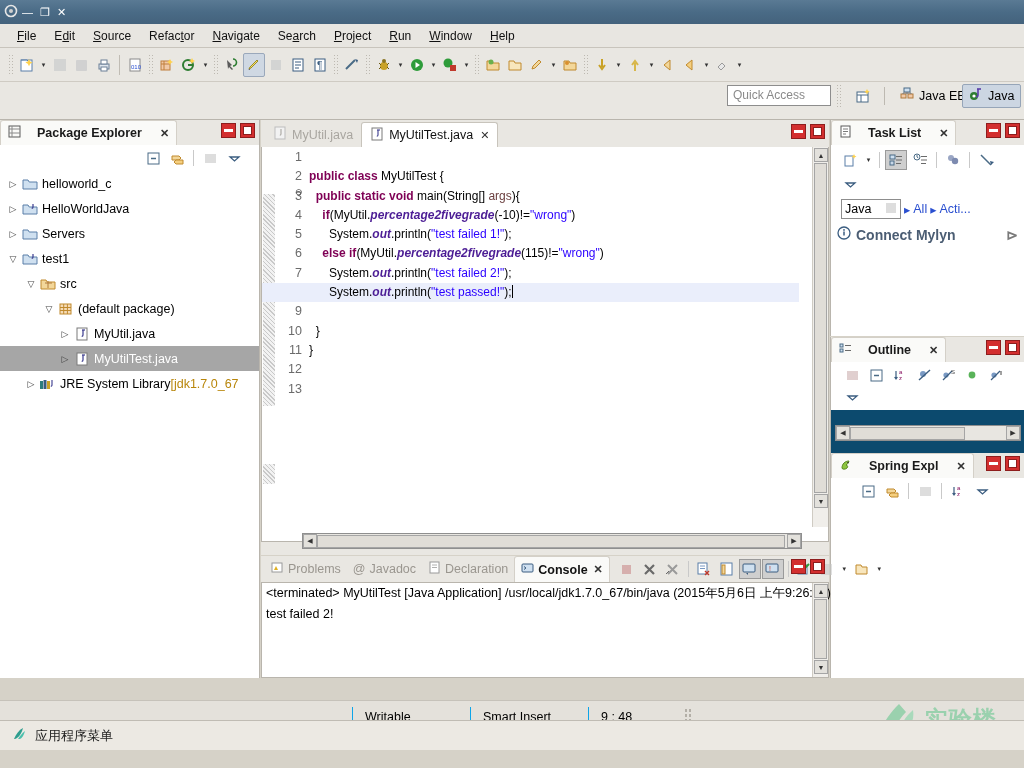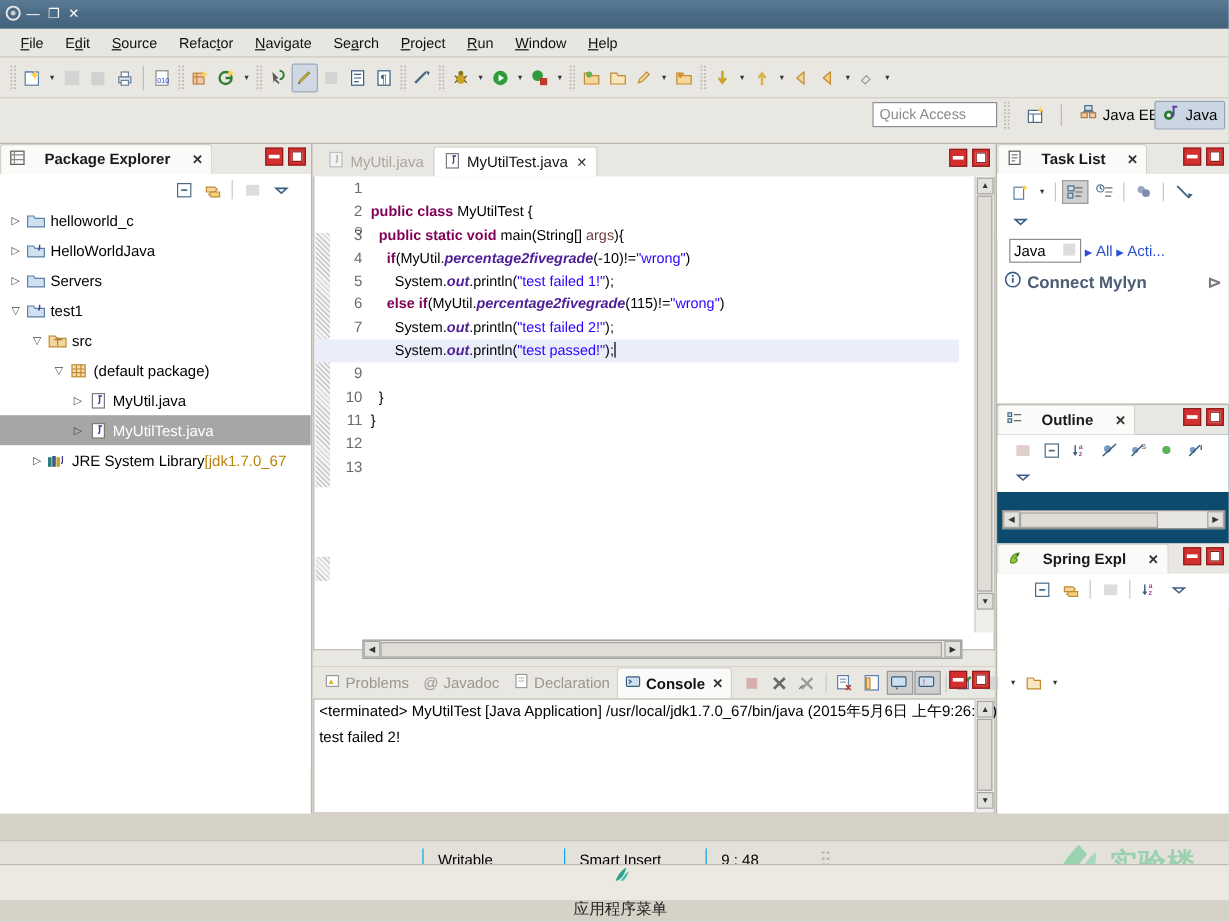--- a/index.html
+++ b/index.html
@@ -202,21 +202,21 @@
   
   .watermark { position:absolute; right:18px; top:702px; display:flex;
                align-items:center; gap:6px; opacity:.55; pointer-events:none; }
   .wm-text { display:flex; flex-direction:column; line-height:1; }
   .wm-cn { font-size:23px; font-weight:bold; color:#5fc48a; letter-spacing:1px; }
   .wm-en { font-size:11.5px; color:#6fcc96; letter-spacing:.6px; margin-top:3px; }
 
   
   .taskbar { position:absolute; left:0; top:720px; width:1024px; height:30px;
              background:#ece9e3; border-top:1px solid #c0bcb4;
-             display:flex; align-items:center; gap:8px; padding-left:10px;flex-direction:column; }
+             display:flex; align-items:center; gap:8px; padding-left:10px; }
   .tsk-label { font-size:13px; color:#222; }
 </style>
 </head>
 <body>
 
 <div class="app">
 
   <div class="titlebar">
     <div class="title-ico">
       <svg width="14" height="14" viewBox="0 0 14 14">

